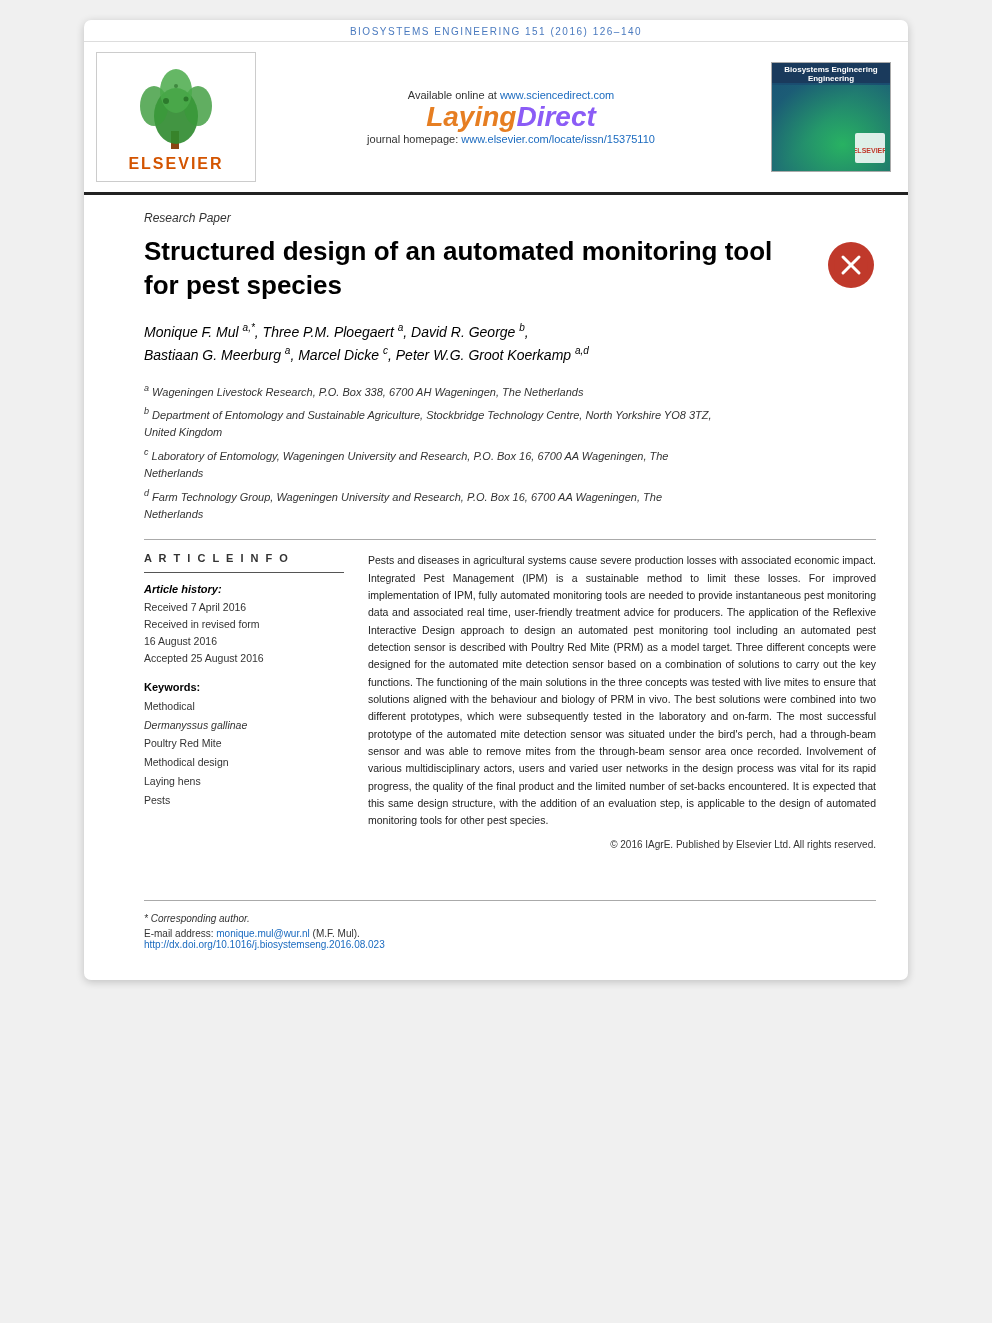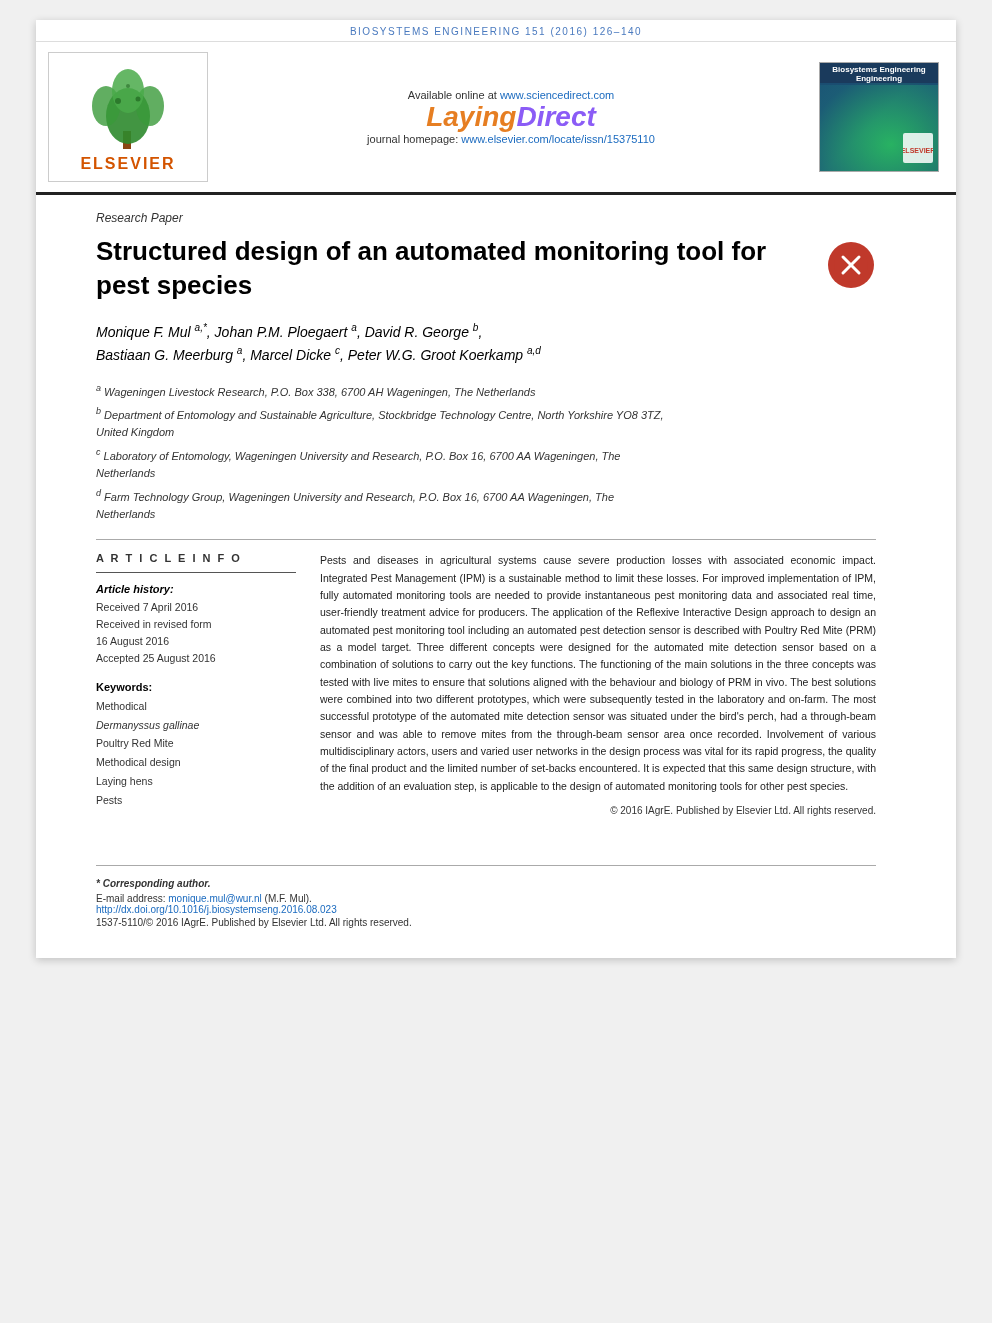--- a/index.html
+++ b/index.html
@@ -4,23 +4,24 @@
   <style>
     * { margin: 0; padding: 0; box-sizing: border-box; }
     body {
       font-family: Arial, sans-serif;
       background: #f0f0f0;
       display: flex;
       justify-content: center;
       padding: 20px 0;
     }
     .page {
-      width: 920px;
+      width: 824px;
       background: #fff;
       box-shadow: 0 2px 8px rgba(0,0,0,0.2);
+      border-radius: 7px;
     }
     .top-bar {
       text-align: center;
       padding: 6px 0 4px;
       font-size: 10px;
       letter-spacing: 1.5px;
       color: #4a7abf;
       border-bottom: 1px solid #ddd;
     }
     .header-section {
@@ -114,21 +115,21 @@
     .journal-cover-bg {
       position: absolute;
       bottom: 0;
       left: 0;
       right: 0;
       top: 20px;
       background: radial-gradient(ellipse at 60% 70%, #27ae60 0%, #1a5276 80%);
       opacity: 0.8;
     }
     .content {
-      padding: 16px 80px 30px 60px;
+      padding: 16px 32px 30px 60px;
     }
     .research-paper-label {
       font-size: 12px;
       color: #333;
       font-style: italic;
       margin-bottom: 10px;
     }
     .article-title-row {
       display: flex;
       align-items: flex-start;
@@ -256,21 +257,20 @@
     .footer-section {
       margin-top: 40px;
       padding-top: 12px;
       border-top: 1px solid #aaa;
       font-size: 10px;
       color: #333;
     }
     .footer-section .corresponding {
       font-style: italic;
       margin-bottom: 4px;
-      font-weight: bold;
     }
     .footer-section .email {
       color: #1a6abf;
       text-decoration: none;
     }
     .footer-section .doi {
       color: #1a6abf;
       text-decoration: none;
     }
     .footer-section .issn {
@@ -347,21 +347,21 @@
 
             <line x1="10" y1="10" x2="26" y2="26" stroke="white" stroke-width="3" stroke-linecap="round"></line>
             <line x1="26" y1="10" x2="10" y2="26" stroke="white" stroke-width="3" stroke-linecap="round"></line>
           </svg>
         </div>
       </div>
     </div>
 
     <div class="authors">
       <em><span>Monique F. Mul </span><sup>a,*</sup><span>, </span>
-      <span>Johan P.M. Ploegaert </span><sup>a</sup><span>, </span>
+      <span>Three P.M. Ploegaert </span><sup>a</sup><span>, </span>
       <span>David R. George </span><sup>b</sup><span>,</span><br>
       <span>Bastiaan G. Meerburg </span><sup>a</sup><span>, </span>
       <span>Marcel Dicke </span><sup>c</sup><span>, </span>
       <span>Peter W.G. Groot Koerkamp </span><sup>a,d</sup></em>
     </div>
 
     <div class="affiliations">
       <p><sup>a</sup> <em>Wageningen Livestock Research, P.O. Box 338, 6700 AH Wageningen, The Netherlands</em></p>
       <p><sup>b</sup> <em>Department of Entomology and Sustainable Agriculture, Stockbridge Technology Centre, North Yorkshire YO8 3TZ,<br>United Kingdom</em></p>
       <p><sup>c</sup> <em>Laboratory of Entomology, Wageningen University and Research, P.O. Box 16, 6700 AA Wageningen, The<br>Netherlands</em></p>
@@ -407,17 +407,16 @@
     <div class="footer-section">
       <div class="corresponding">* Corresponding author.</div>
       <div>
         <span>E-mail address:</span>
         <a class="email">monique.mul@wur.nl</a>
         <span>(M.F. Mul).</span>
       </div>
       <div>
         <a class="doi">http://dx.doi.org/10.1016/j.biosystemseng.2016.08.023</a>
       </div>
-      <div class="issn">1537-5110/© 2016 IAgrE. Published by Elsevier Ltd. All rights reserved.</div>
     </div>
 
   </div>
 </div>
 
 </body></html>

